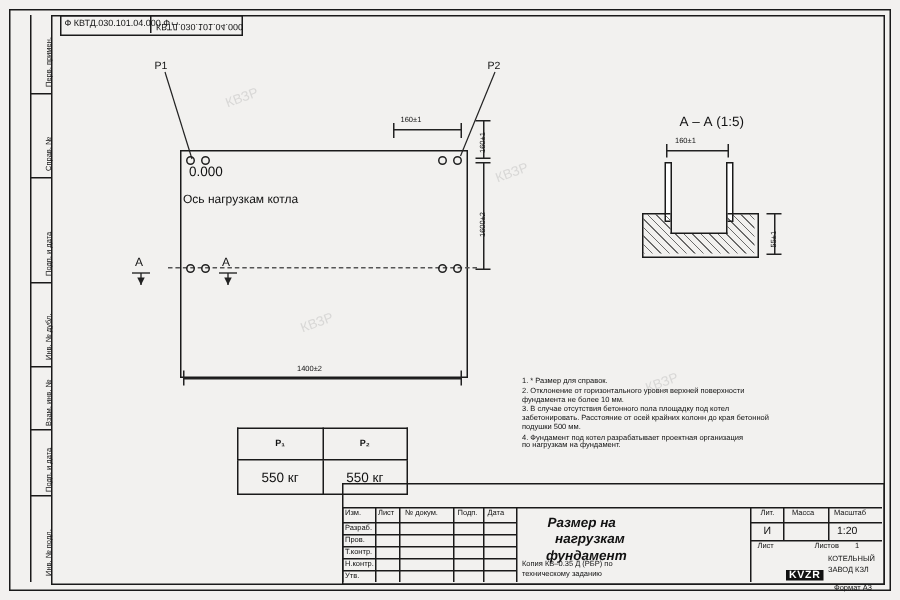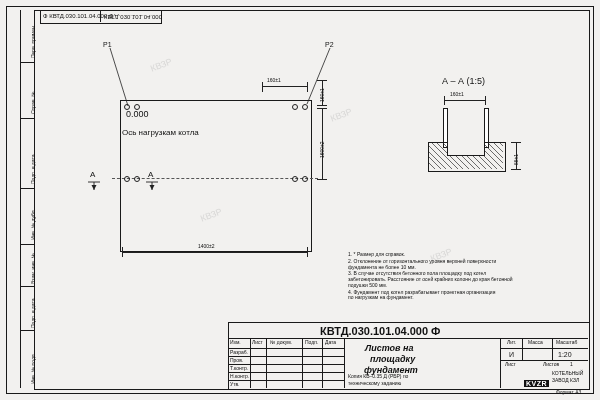--- a/index.html
+++ b/index.html
@@ -111,55 +111,66 @@
   <div class="dimvert" style="left:322px;top:108px;height:72px;"></div>
   <div class="dimline" style="left:317px;top:108px;width:10px;"></div>
   <div class="dimline" style="left:317px;top:179px;width:10px;"></div>
   <div class="txt rot" style="left:320px;top:158px;">1600±2</div>
 
   <div class="dimline" style="left:122px;top:252px;width:186px;"></div>
   <div class="dimvert" style="left:122px;top:247px;height:10px;"></div>
   <div class="dimvert" style="left:307px;top:247px;height:10px;"></div>
   <div class="txt" style="left:198px;top:244px;">1400±2</div>
 
-  <div class="txt s9" style="left:442px;top:76px;">А – А (1:5)</div>
+  <div class="txt s9" style="left:453px;top:76px;">А – А (1:5)</div>
 
   <div class="dimline" style="left:444px;top:100px;width:42px;"></div>
   <div class="dimvert" style="left:444px;top:96px;height:9px;"></div>
   <div class="dimvert" style="left:485px;top:96px;height:9px;"></div>
   <div class="txt" style="left:450px;top:92px;">160±1</div>
 
   <div class="cad" style="left:443px;top:108px;width:3px;height:38px;border:0.9px solid #1a1a1a;background:#fff;"></div>
   <div class="cad" style="left:484px;top:108px;width:3px;height:38px;border:0.9px solid #1a1a1a;background:#fff;"></div>
 
   <div class="cad" style="left:428px;top:142px;width:76px;height:28px;border:1px solid #1a1a1a;"></div>
   <div class="hatch" style="left:429px;top:143px;width:74px;height:26px;opacity:0.65;"></div>
   <div class="cad" style="left:447px;top:142px;width:36px;height:13px;background:#f2f1ef;border-left:1px solid #1a1a1a;border-right:1px solid #1a1a1a;border-bottom:1px solid #1a1a1a;"></div>
 
   <div class="dimvert" style="left:516px;top:142px;height:28px;"></div>
   <div class="dimline" style="left:511px;top:142px;width:10px;"></div>
   <div class="dimline" style="left:511px;top:169px;width:10px;"></div>
   <div class="txt rot" style="left:514px;top:165px;">55±1</div>
 
+  <table class="tbl" style="left:158px;top:285px;width:114px;">
+    <tbody>
+        <tr>
+      <th style="width:57px;height:20px;">P₁</th>
+      <th style="width:57px;height:20px;">P₂</th>
+    </tr>
+    <tr>
+      <td style="height:22px;font-size:9px;">550 кг</td>
+      <td style="height:22px;font-size:9px;">550 кг</td>
+    </tr>
+  </tbody>
+    </table>
 
   <div style="position:absolute;left:348px;top:252px;">
     <div class="txt" style="left:0;top:0;position:relative;">1. * Размер для справок.</div>
     <div class="txt" style="left:0;top:0;position:relative;margin-top:1px;">2. Отклонение от горизонтального уровня верхней поверхности</div>
     <div class="txt" style="left:0;top:0;position:relative;">    фундамента не более 10 мм.</div>
     <div class="txt" style="left:0;top:0;position:relative;margin-top:1px;">3. В случае отсутствия бетонного пола площадку под котел</div>
     <div class="txt" style="left:0;top:0;position:relative;">    забетонировать. Расстояние от осей крайних колонн до края бетонной</div>
     <div class="txt" style="left:0;top:0;position:relative;">    подушки 500 мм.</div>
     <div class="txt" style="left:0;top:0;position:relative;margin-top:1px;">4. Фундамент под котел разрабатывает проектная организация</div>
     <div class="txt" style="left:0;top:0;position:relative;">    по нагрузкам на фундамент.</div>
   </div>
 
   <div class="frame" style="left:228px;top:322px;width:360px;height:66px;border-width:1.4px;"></div>
 
   <div class="thin hline" style="left:228px;top:338px;width:360px;"></div>
-  <div class="txt s11" style="left:320px;top:325px;font-weight:bold;">КВТД.030.101.04.000  Ф</div>
 
   <div class="thin vline" style="left:228px;top:338px;height:50px;"></div>
   <div class="thin vline" style="left:250px;top:338px;height:50px;"></div>
   <div class="thin vline" style="left:266px;top:338px;height:50px;"></div>
   <div class="thin vline" style="left:302px;top:338px;height:50px;"></div>
   <div class="thin vline" style="left:322px;top:338px;height:50px;"></div>
   <div class="thin vline" style="left:344px;top:338px;height:50px;"></div>
 
   <div class="txt" style="left:230px;top:340px;">Изм.</div>
   <div class="txt" style="left:252px;top:340px;">Лист</div>
@@ -172,22 +183,22 @@
   <div class="thin hline" style="left:228px;top:364px;width:116px;"></div>
   <div class="thin hline" style="left:228px;top:372px;width:116px;"></div>
   <div class="thin hline" style="left:228px;top:380px;width:116px;"></div>
 
   <div class="txt" style="left:230px;top:350px;">Разраб.</div>
   <div class="txt" style="left:230px;top:358px;">Пров.</div>
   <div class="txt" style="left:230px;top:366px;">Т.контр.</div>
   <div class="txt" style="left:230px;top:374px;">Н.контр.</div>
   <div class="txt" style="left:230px;top:382px;">Утв.</div>
 
-  <div class="txt s9" style="left:365px;top:343px;font-style:italic;font-weight:bold;">Листов на</div>
-  <div class="txt s9" style="left:370px;top:354px;font-style:italic;font-weight:bold;">площадку</div>
+  <div class="txt s9" style="left:365px;top:343px;font-style:italic;font-weight:bold;">Размер на</div>
+  <div class="txt s9" style="left:370px;top:354px;font-style:italic;font-weight:bold;">нагрузкам</div>
   <div class="txt s9" style="left:364px;top:365px;font-style:italic;font-weight:bold;">фундамент</div>
 
   <div class="thin vline" style="left:500px;top:338px;height:50px;"></div>
   <div class="thin hline" style="left:500px;top:348px;width:88px;"></div>
   <div class="thin hline" style="left:500px;top:360px;width:88px;"></div>
   <div class="thin vline" style="left:522px;top:338px;height:22px;"></div>
   <div class="thin vline" style="left:552px;top:338px;height:22px;"></div>
 
   <div class="txt" style="left:507px;top:340px;">Лит.</div>
   <div class="txt" style="left:528px;top:340px;">Масса</div>

